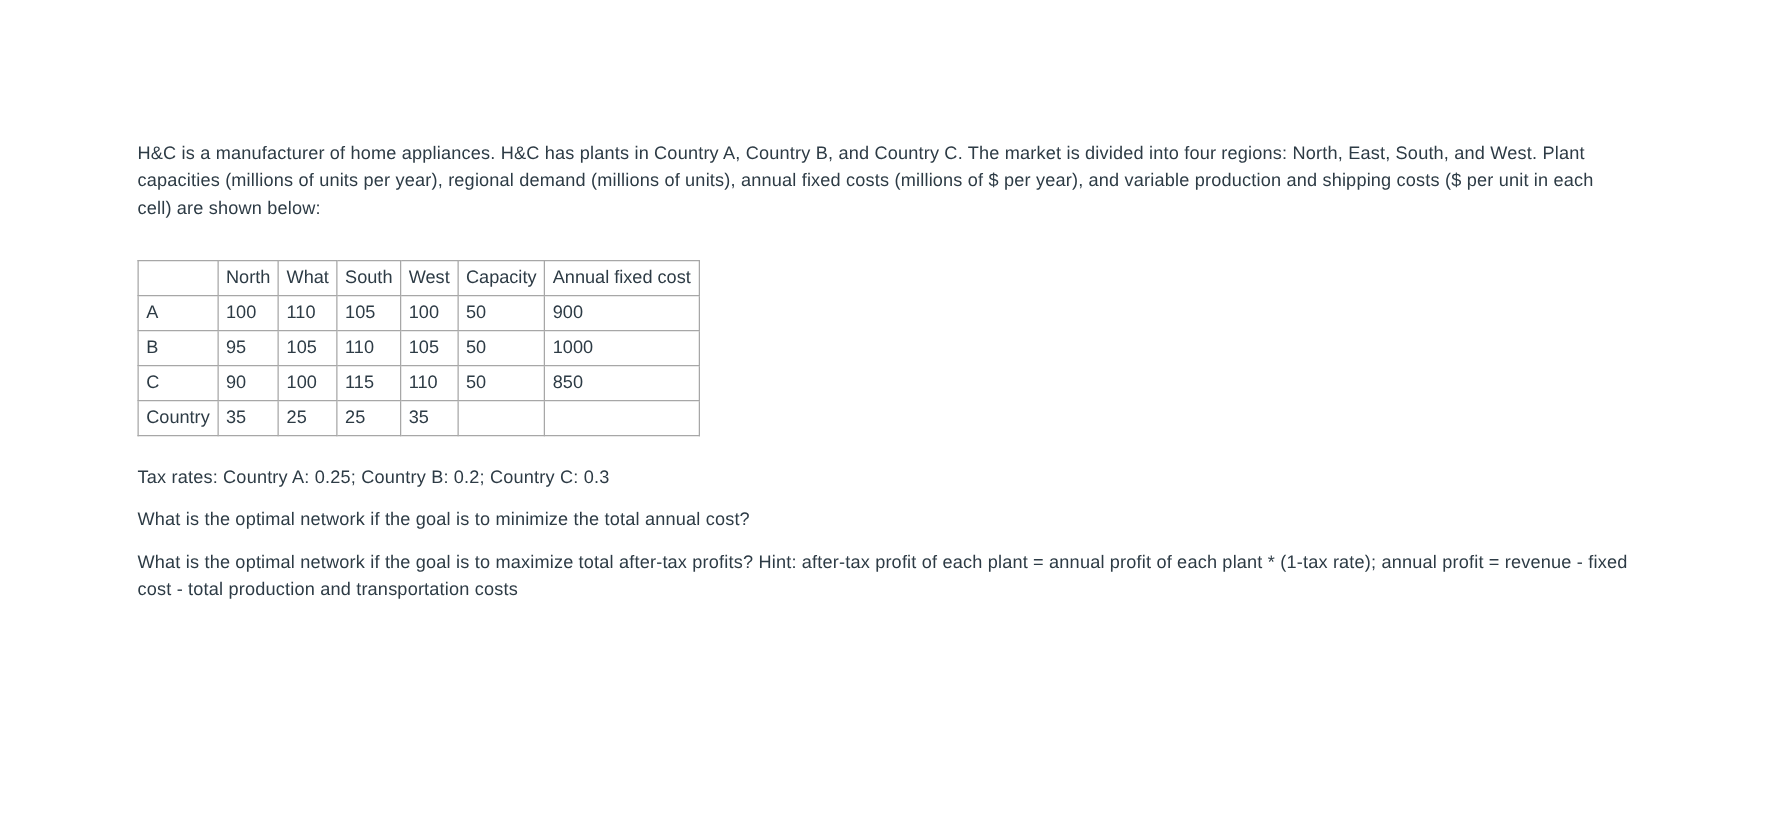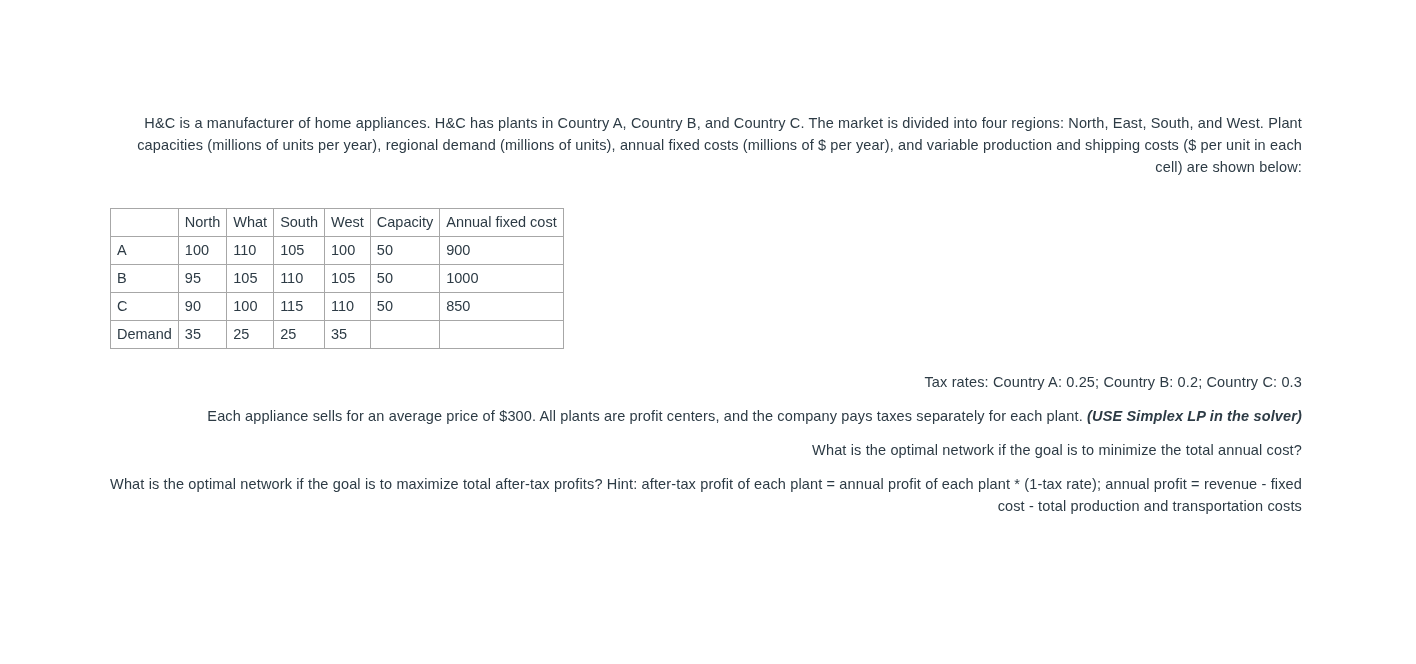--- a/index.html
+++ b/index.html
@@ -25,21 +25,20 @@
     left: 110px;
     top: 112px;
     width: 1192px;
   }
   p.para {
     margin: 0 0 12px 0;
     font-size: 14.5px;
     line-height: 22px;
     color: #2d3b45;
     letter-spacing: 0.01em;
-    text-align: right;
   }
   p.intro {
     margin-bottom: 30px;
   }
   .emph {
     font-weight: bold;
     font-style: italic;
   }
   table.data-table {
     border-collapse: collapse;
@@ -119,35 +118,34 @@
         <tr>
           <td>C</td>
           <td>90</td>
           <td>100</td>
           <td>115</td>
           <td>110</td>
           <td>50</td>
           <td>850</td>
         </tr>
         <tr>
-          <td>Demand</td>
+          <td>Country</td>
           <td>35</td>
           <td>25</td>
           <td>25</td>
           <td>35</td>
           <td class="cell-empty"></td>
           <td class="cell-empty"></td>
         </tr>
       </tbody>
     </table>
 
     <p class="para">Tax rates: Country A: 0.25; Country B: 0.2; Country C: 0.3</p>
 
 
-    <p class="para"><span>Each appliance sells for an average price of $300. All plants are profit centers, and the company pays taxes separately for each plant.</span> <span class="emph">(USE Simplex LP in the solver)</span></p>
 
     <p class="para">What is the optimal network if the goal is to minimize the total annual cost?</p>
 
     <p class="para">What is the optimal network if the goal is to maximize total after-tax profits? Hint: after-tax profit of each plant = annual profit of each plant * (1-tax rate); annual profit = revenue - fixed cost - total production and transportation costs</p>
 
 
   </div>
 </div>
 
 </body></html>

